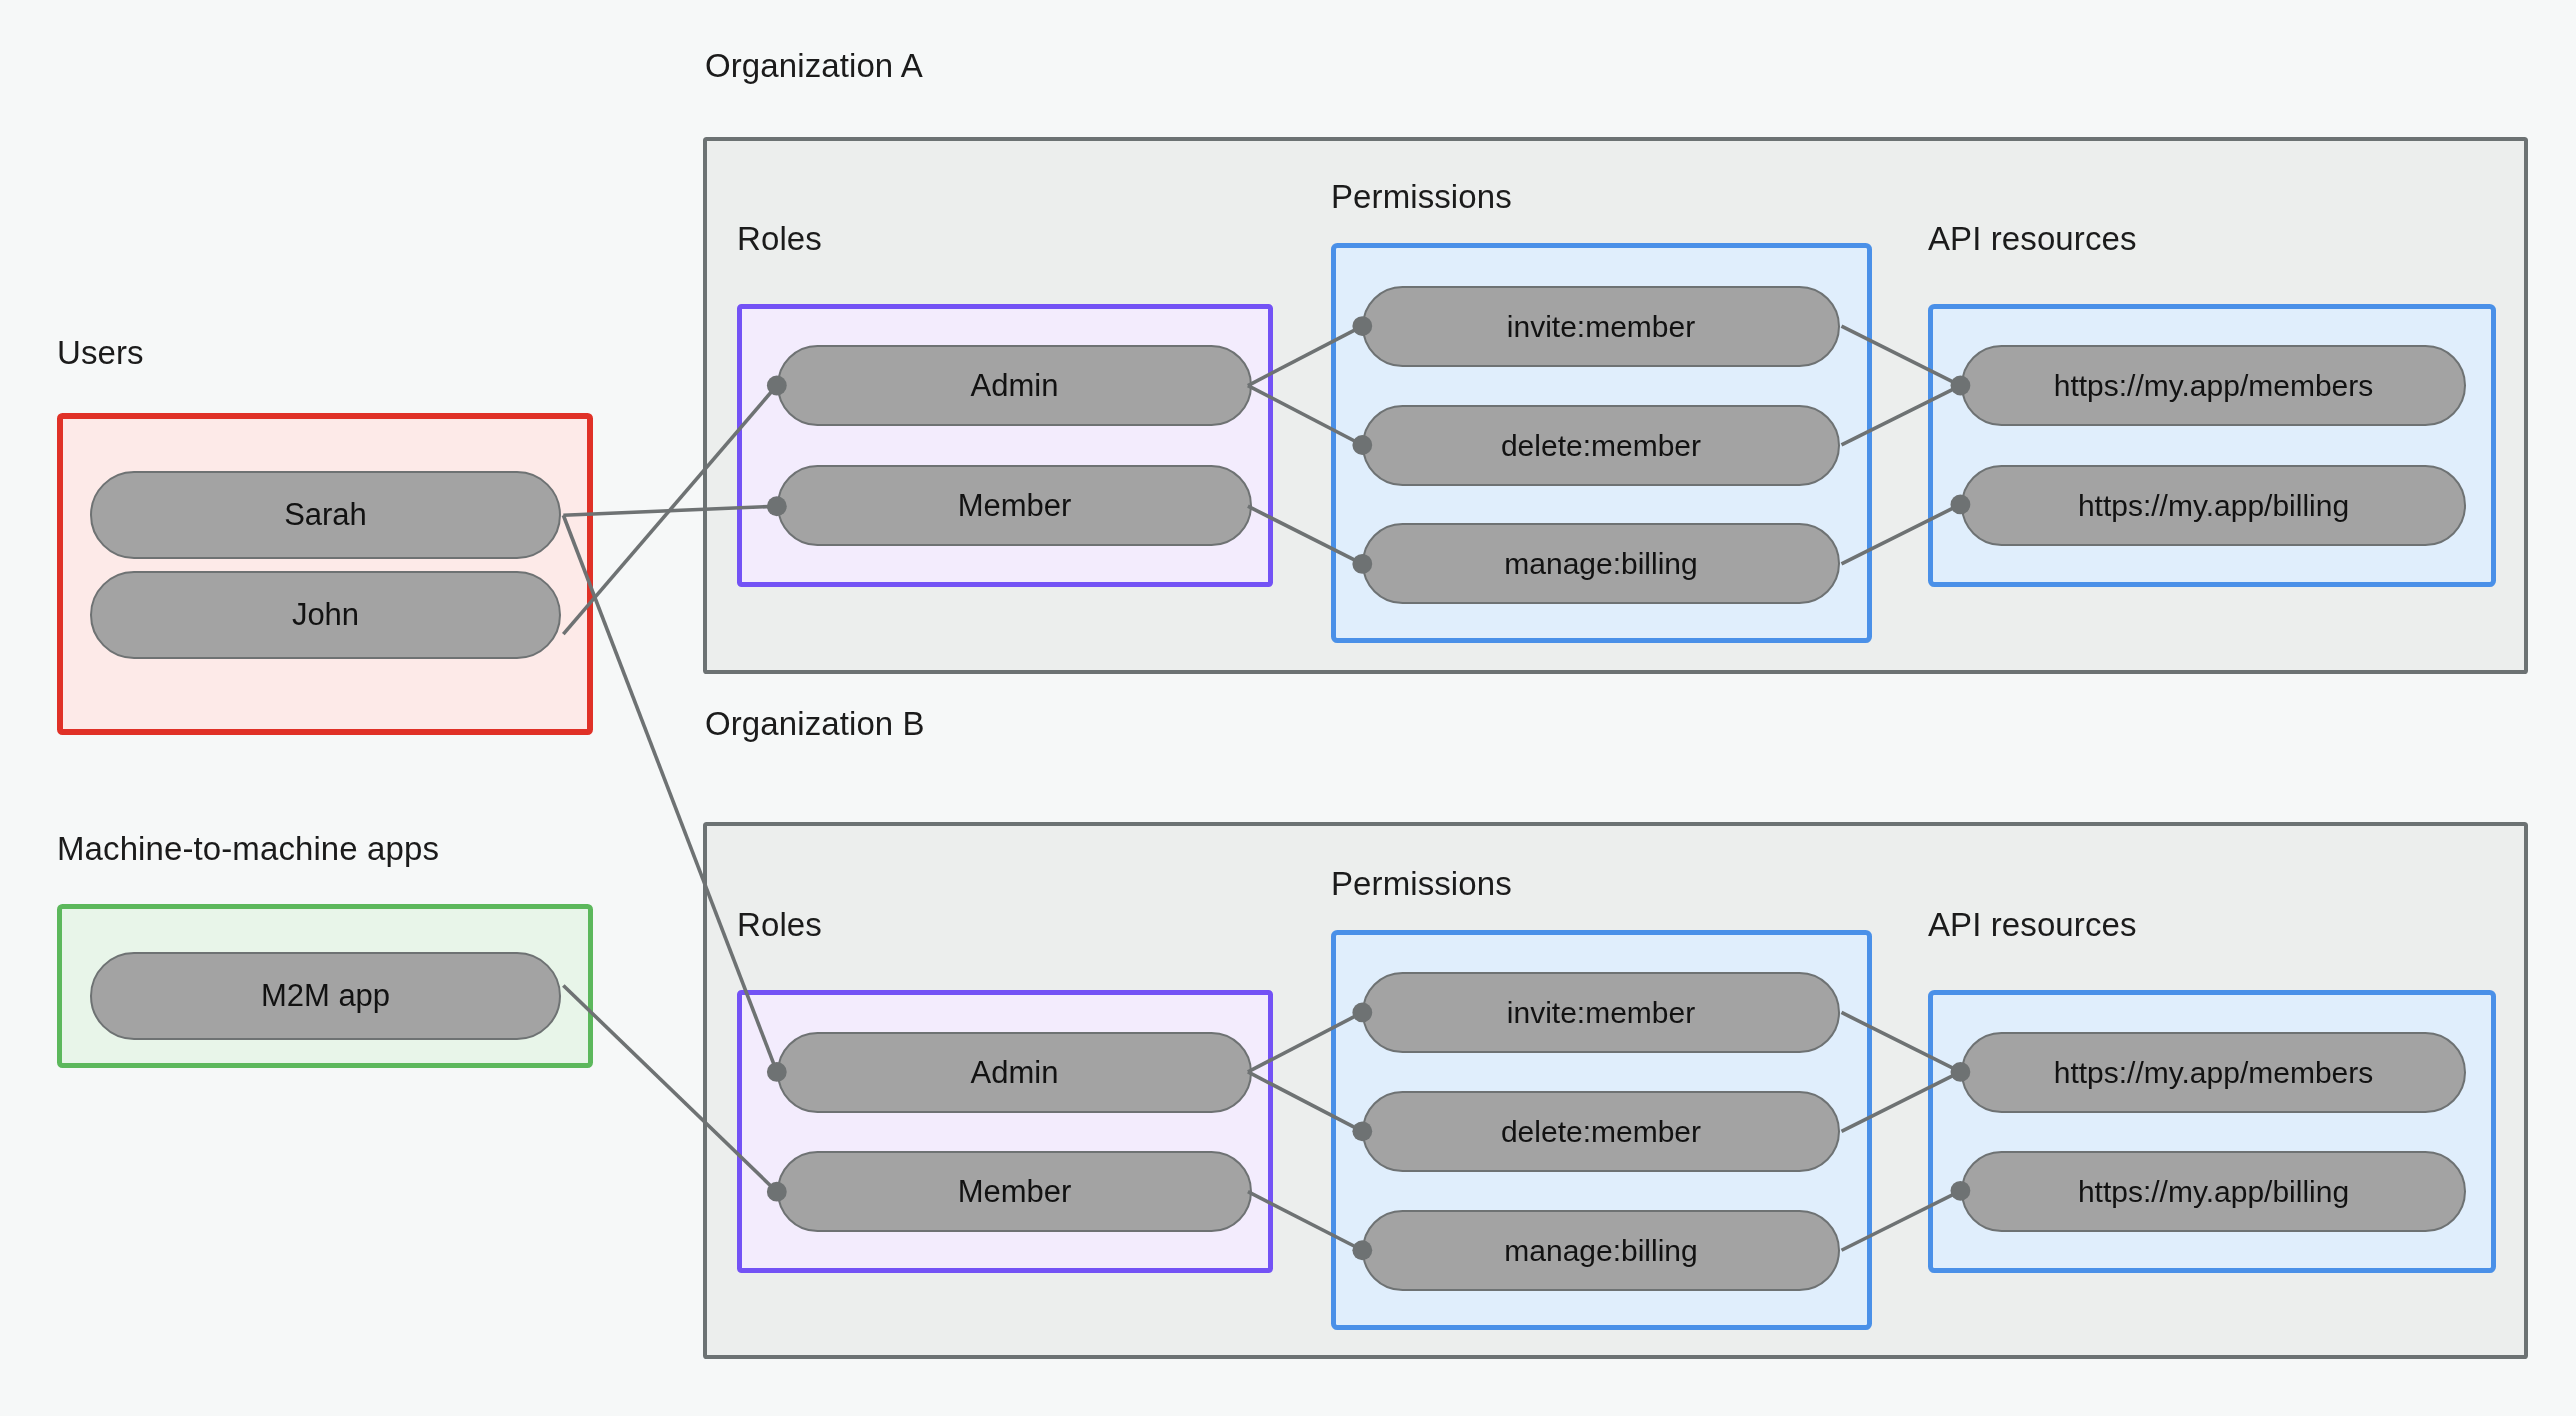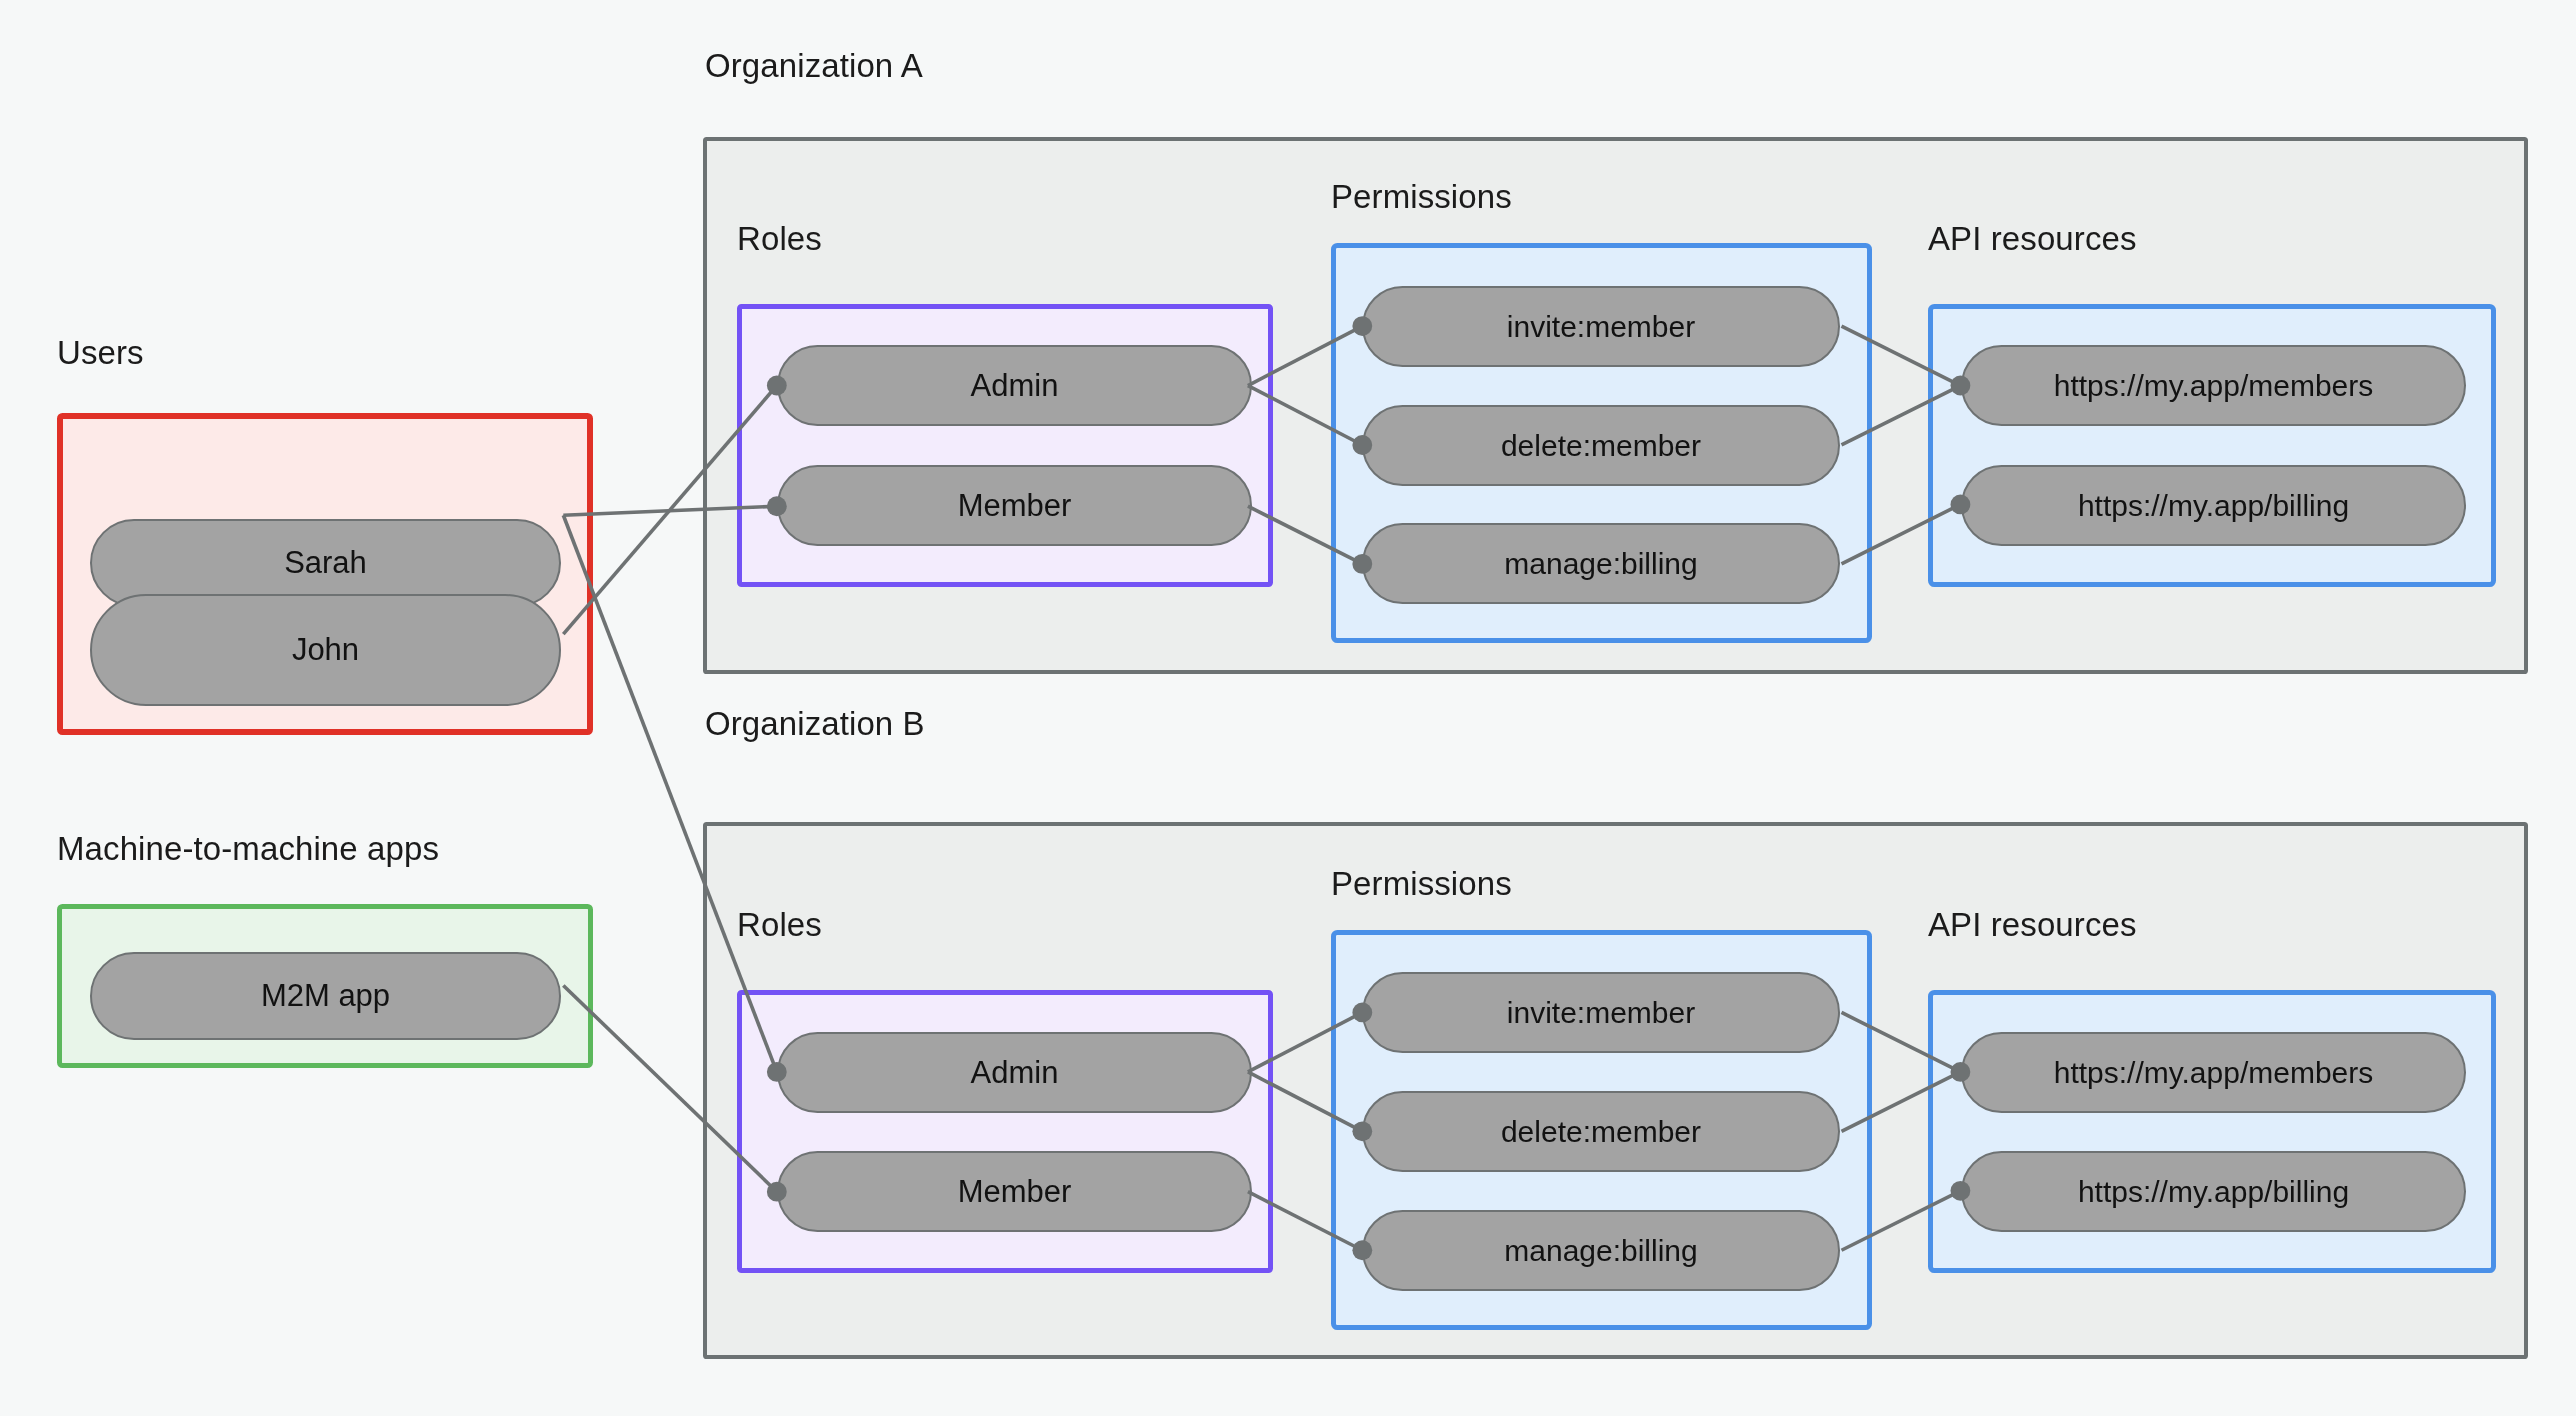--- a/index.html
+++ b/index.html
@@ -87,22 +87,22 @@
       <circle cx="1512" cy="1124" r="11"></circle>
       <circle cx="1512" cy="1256" r="11"></circle>
       <circle cx="1512" cy="1388" r="11"></circle>
       <circle cx="2176" cy="1190" r="11"></circle>
       <circle cx="2176" cy="1322" r="11"></circle>
     </g>
   </svg>
 
   <div class="grp-label" style="left:57px;top:334px;text-align:right;">Users</div>
   <div class="zone users" style="left:57px;top:413px;width:536px;height:322px;"></div>
-  <div class="pill" style="left:90px;top:471px;width:471px;height:88px;margin-top:48px;">Sarah</div>
-  <div class="pill" style="left:90px;top:594px;width:471px;height:112px;">John</div>
+  <div class="pill" style="left:90px;top:471px;width:471px;height:88px;">Sarah</div>
+  <div class="pill" style="left:90px;top:571px;width:471px;height:88px;">John</div>
 
   <div class="grp-label" style="left:57px;top:830px;">Machine-to-machine apps</div>
   <div class="zone m2m" style="left:57px;top:904px;width:536px;height:164px;"></div>
   <div class="pill" style="left:90px;top:942px;width:471px;height:88px;margin-top:10px;">M2M app</div>
 
   <div class="grp-label" style="left:705px;top:47px;">Organization A</div>
   <div class="zone org" style="left:703px;top:137px;width:1825px;height:537px;"></div>
 
   <div class="grp-label" style="left:737px;top:220px;">Roles</div>
   <div class="zone roles" style="left:737px;top:304px;width:536px;height:283px;"></div>

